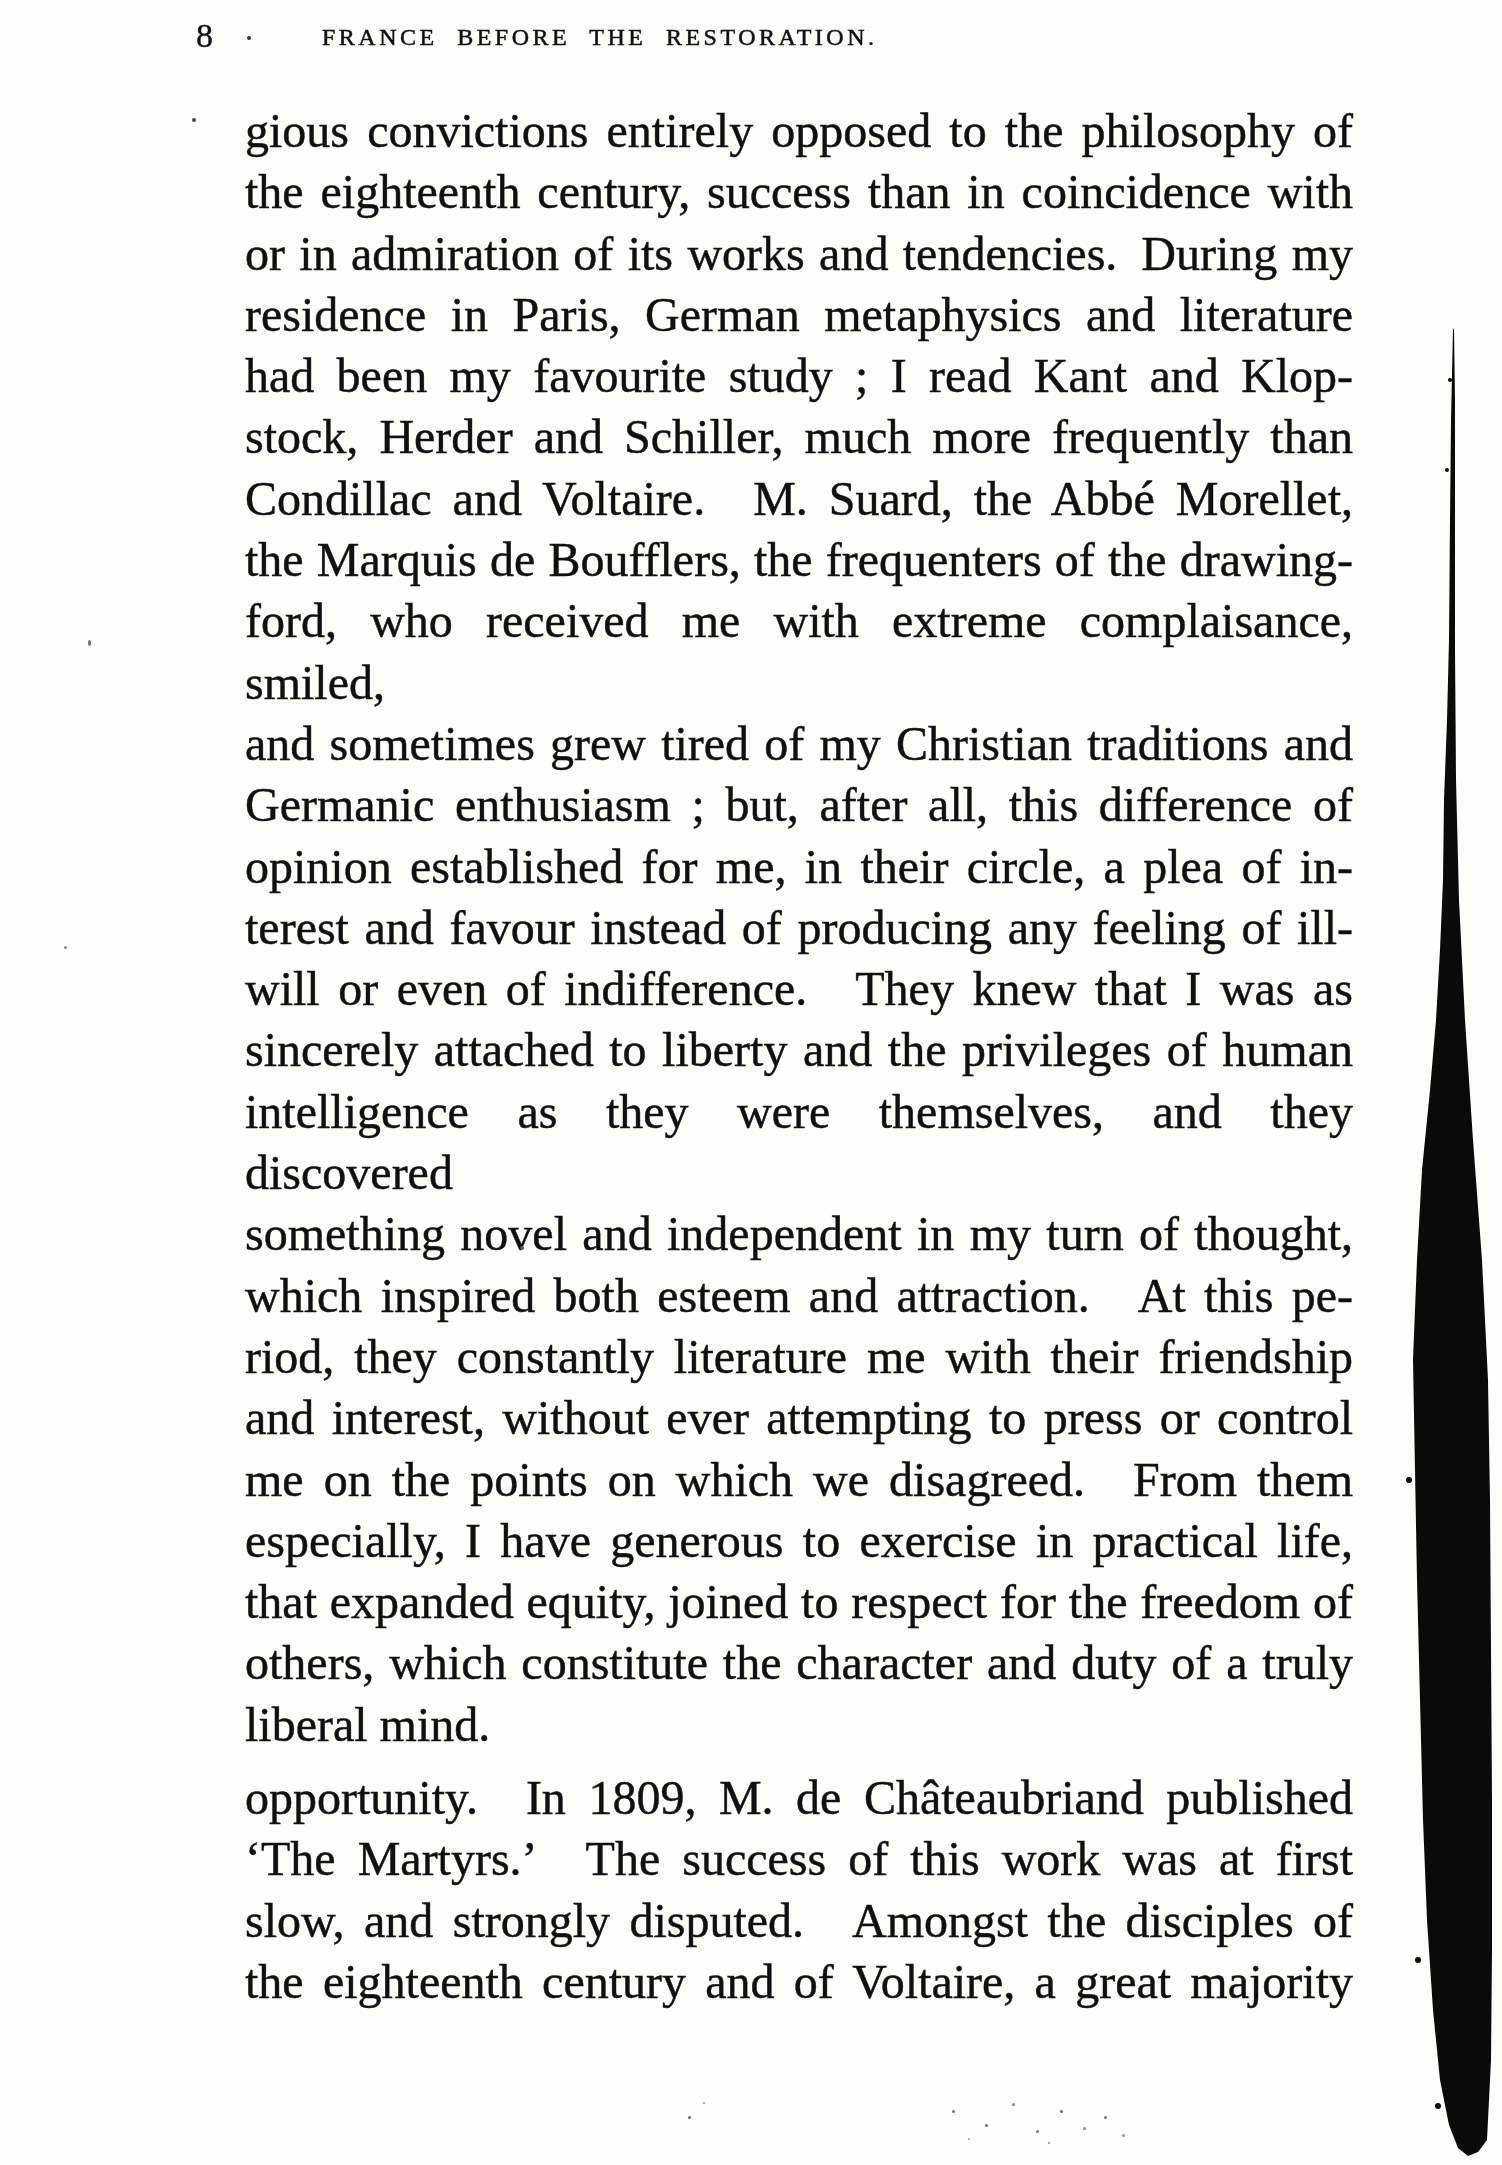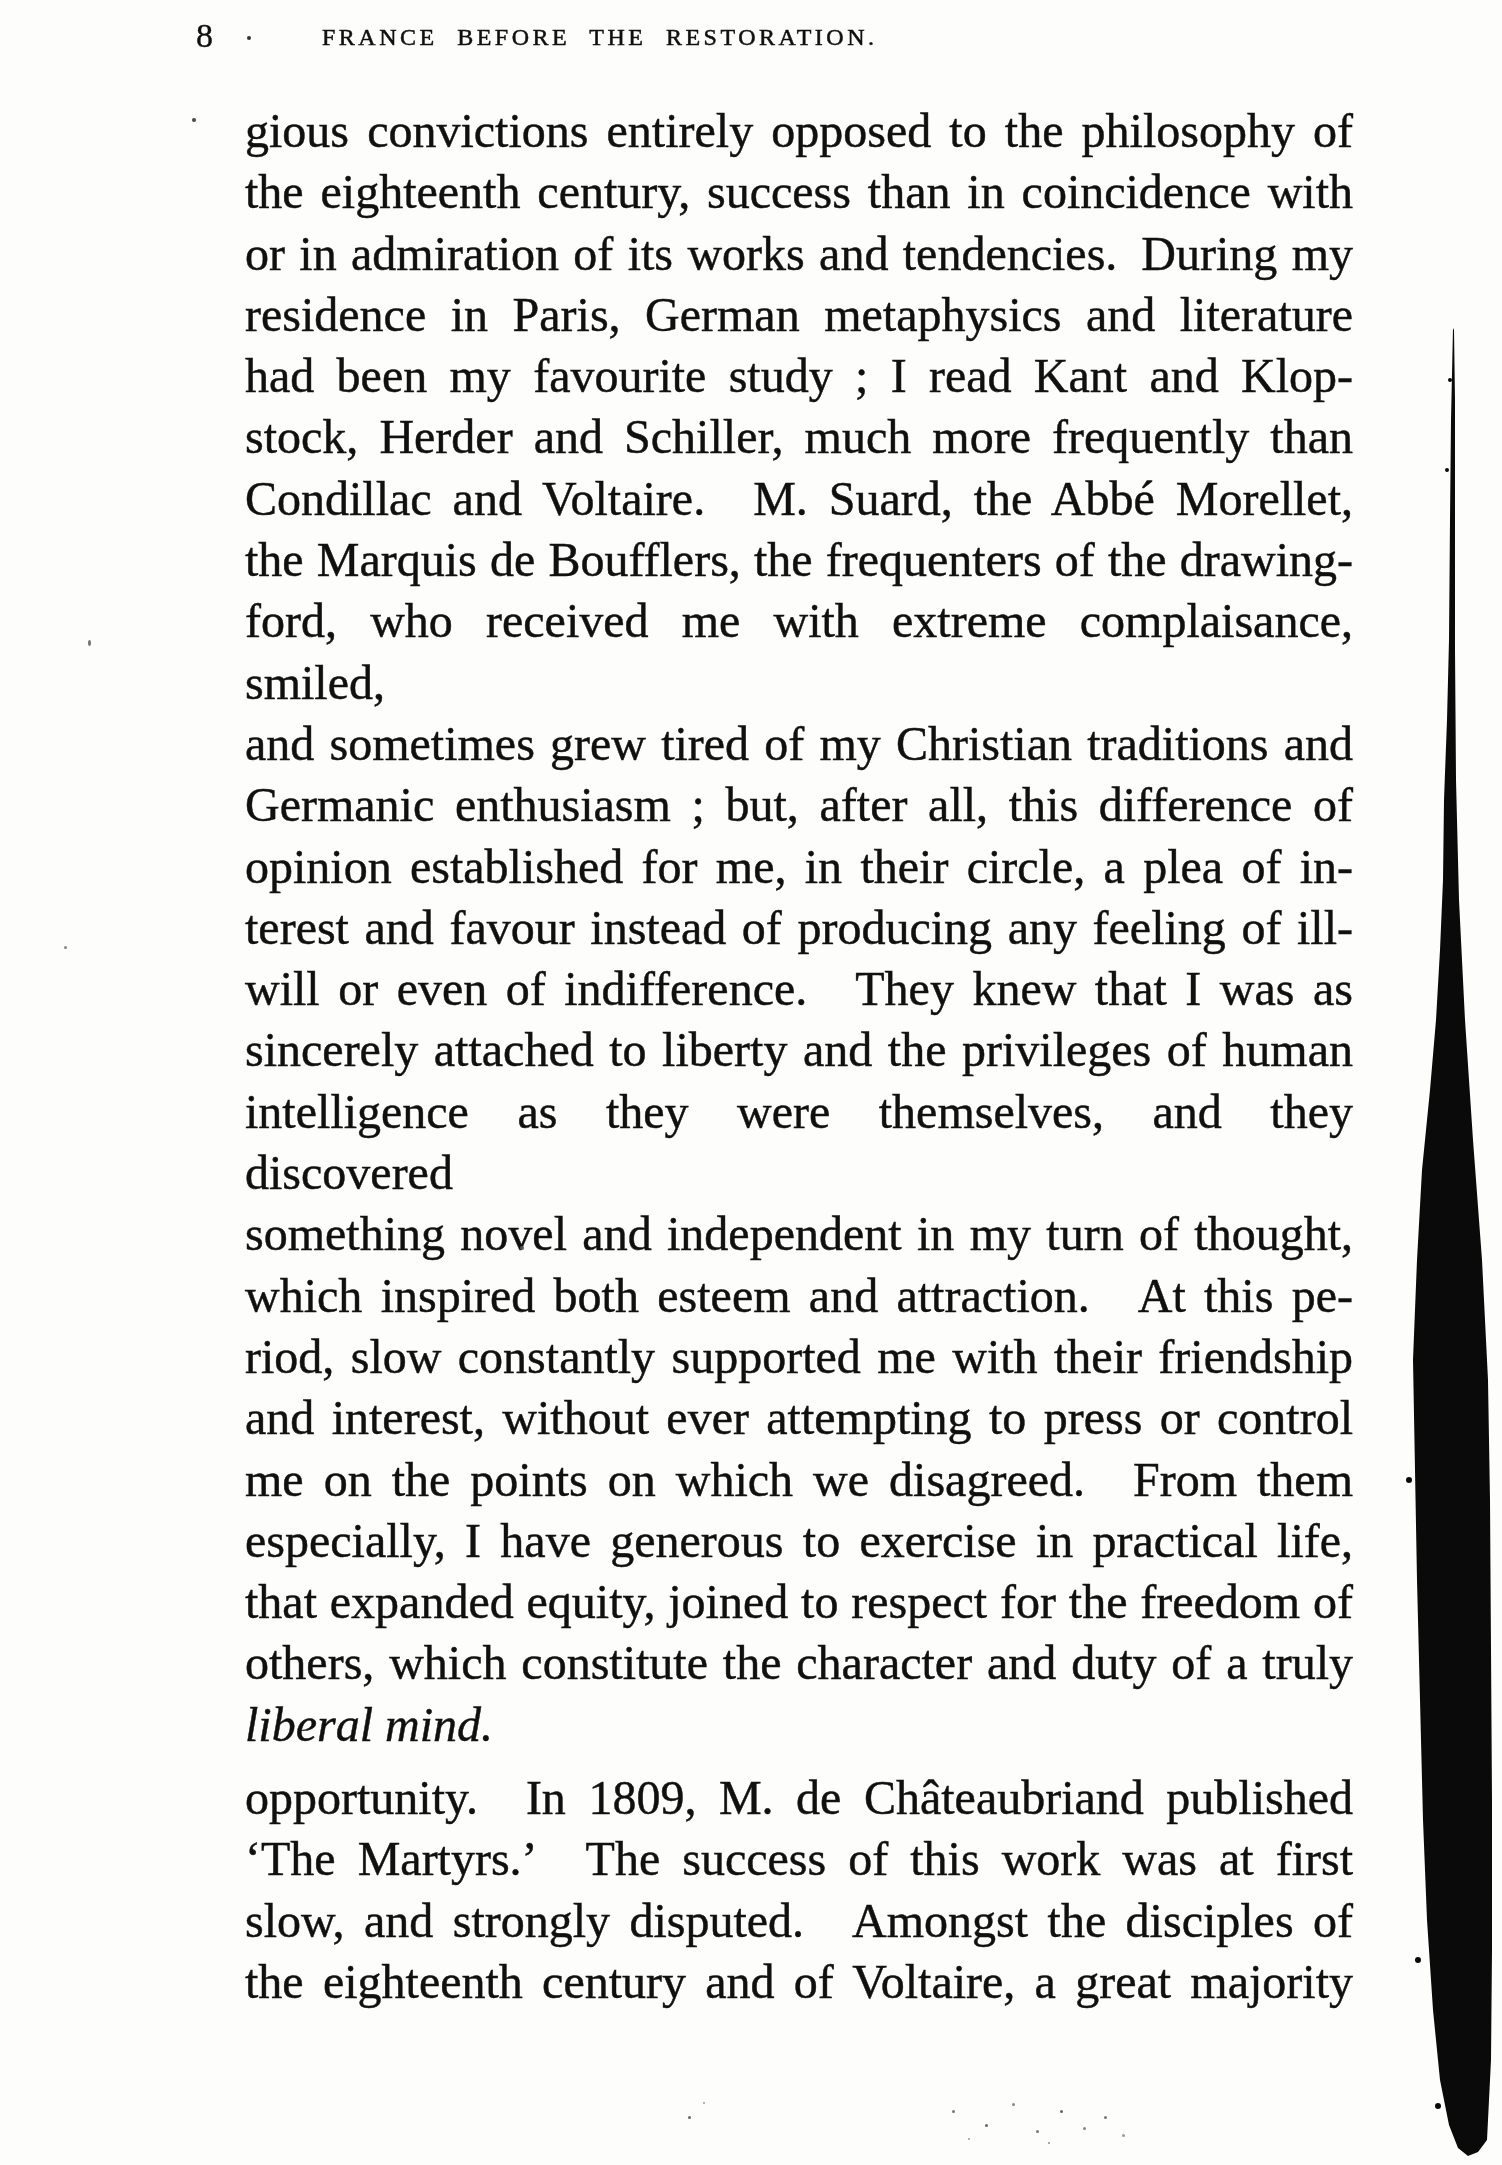--- a/index.html
+++ b/index.html
@@ -30,21 +30,21 @@
     position:absolute; left:245px; top:100px; width:1108px;
   }
   .line {
     font-size:48px;
     line-height:61.3px;
     text-align:justify;
     text-align-last:justify;
     white-space:normal;
     -webkit-text-stroke:0.45px #141414;
   }
-  .line.no-stretch { text-align-last:left;font-style:italic; }
+  .line.no-stretch { text-align-last:left; }
   .line.indent { padding-left:56px; }
   .para-gap { height:12px; }
   
   .artifact-layer { position:absolute; inset:0; pointer-events:none; }
   .speck { position:absolute; border-radius:50%; }
 </style>
 </head>
 <body>
 
 <div class="page">
@@ -64,21 +64,21 @@
     <div class="line">ford, who received me with extreme complaisance, smiled,</div>
     <div class="line">and sometimes grew tired of my Christian traditions and</div>
     <div class="line">Germanic enthusiasm ; but, after all, this difference of</div>
     <div class="line">opinion established for me, in their circle, a plea of in-</div>
     <div class="line">terest and favour instead of producing any feeling of ill-</div>
     <div class="line">will or even of indifference.  They knew that I was as</div>
     <div class="line">sincerely attached to liberty and the privileges of human</div>
     <div class="line">intelligence as they were themselves, and they discovered</div>
     <div class="line">something novel and independent in my turn of thought,</div>
     <div class="line">which inspired both esteem and attraction.  At this pe-</div>
-    <div class="line">riod, slow constantly supported me with their friendship</div>
+    <div class="line">riod, they constantly literature me with their friendship</div>
     <div class="line">and interest, without ever attempting to press or control</div>
     <div class="line">me on the points on which we disagreed.  From them</div>
     <div class="line">especially, I have generous to exercise in practical life,</div>
     <div class="line">that expanded equity, joined to respect for the freedom of</div>
     <div class="line">others, which constitute the character and duty of a truly</div>
     <div class="line no-stretch">liberal mind.</div>
     <div class="para-gap"></div>
     <div class="line">opportunity.  In 1809, M. de Châteaubriand published</div>
     <div class="line">‘The Martyrs.’  The success of this work was at first</div>
     <div class="line">slow, and strongly disputed.  Amongst the disciples of</div>

